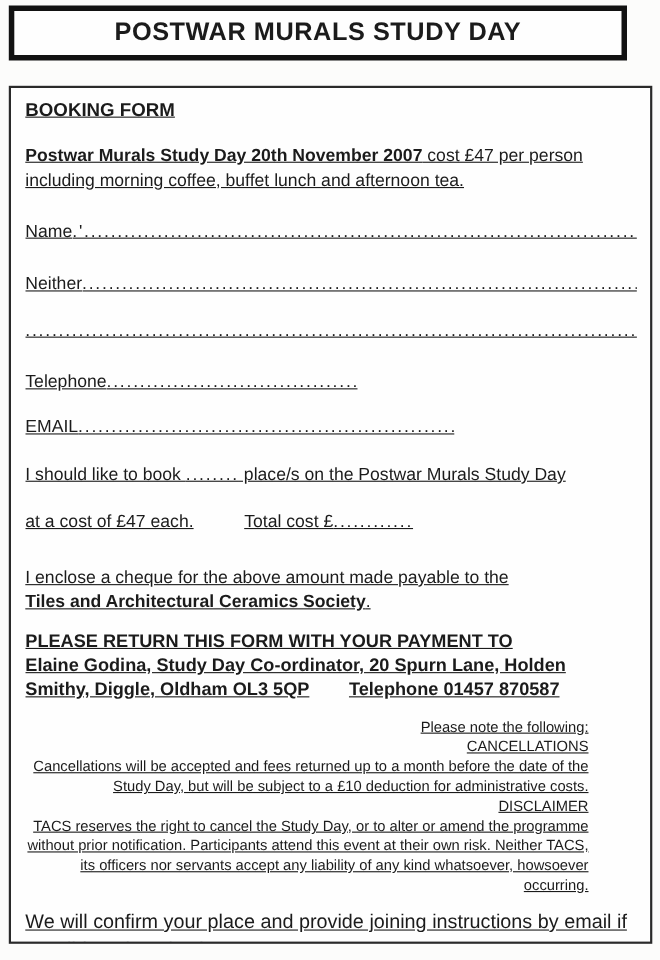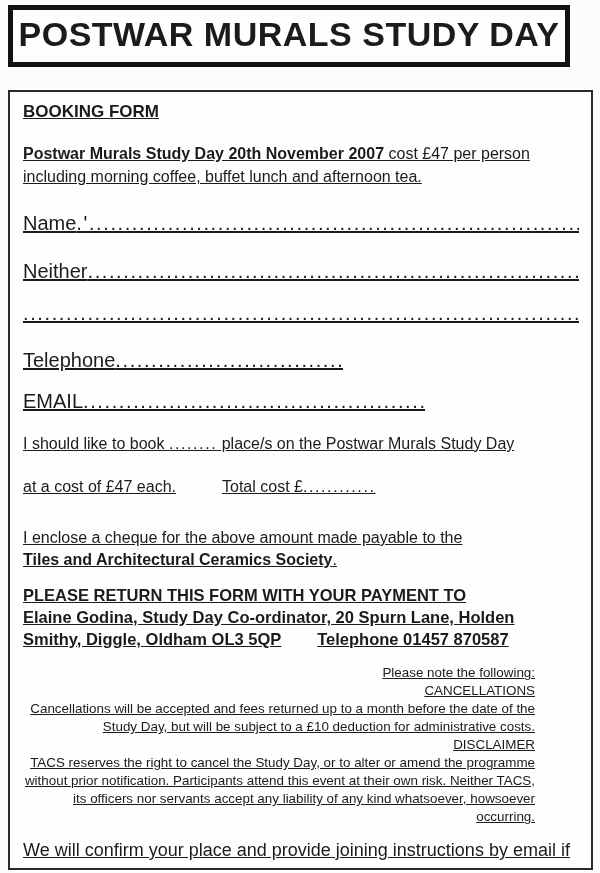--- a/index.html
+++ b/index.html
@@ -12,21 +12,21 @@
     color: #1b1b1b;
     overflow: hidden;
   }
   .title-box {
     margin: 5px 0 0 8px;
     width: 562px;
     box-sizing: border-box;
     border: 5px solid #121212;
     text-align: center;
     font-weight: bold;
-    font-size: 34px;
+    font-size: 23px;
     letter-spacing: 0.5px;
     padding: 5px 2px 8px 2px;
     white-space: nowrap;
     background: #fefefe;
   }
   .form-box {
     margin: 23px 0 0 8px;
     width: 585px;
     height: 780px;
     box-sizing: border-box;
@@ -43,21 +43,21 @@
   }
   .intro {
     margin-top: 20px;
     font-size: 16px;
     line-height: 23px;
   }
   .b { font-weight: bold; }
   .field {
     display: flex;
     align-items: baseline;
-    font-size: 20px;
+    font-size: 16px;
     line-height: 22px;
     white-space: nowrap;
     overflow: hidden;
   }
   .mt24 { margin-top: 24px; }
   .mt26 { margin-top: 26px; }
   .mt25 { margin-top: 25px; }
   .mt20 { margin-top: 20px; }
   .mt19 { margin-top: 19px; }
   .mt21 { margin-top: 21px; }

